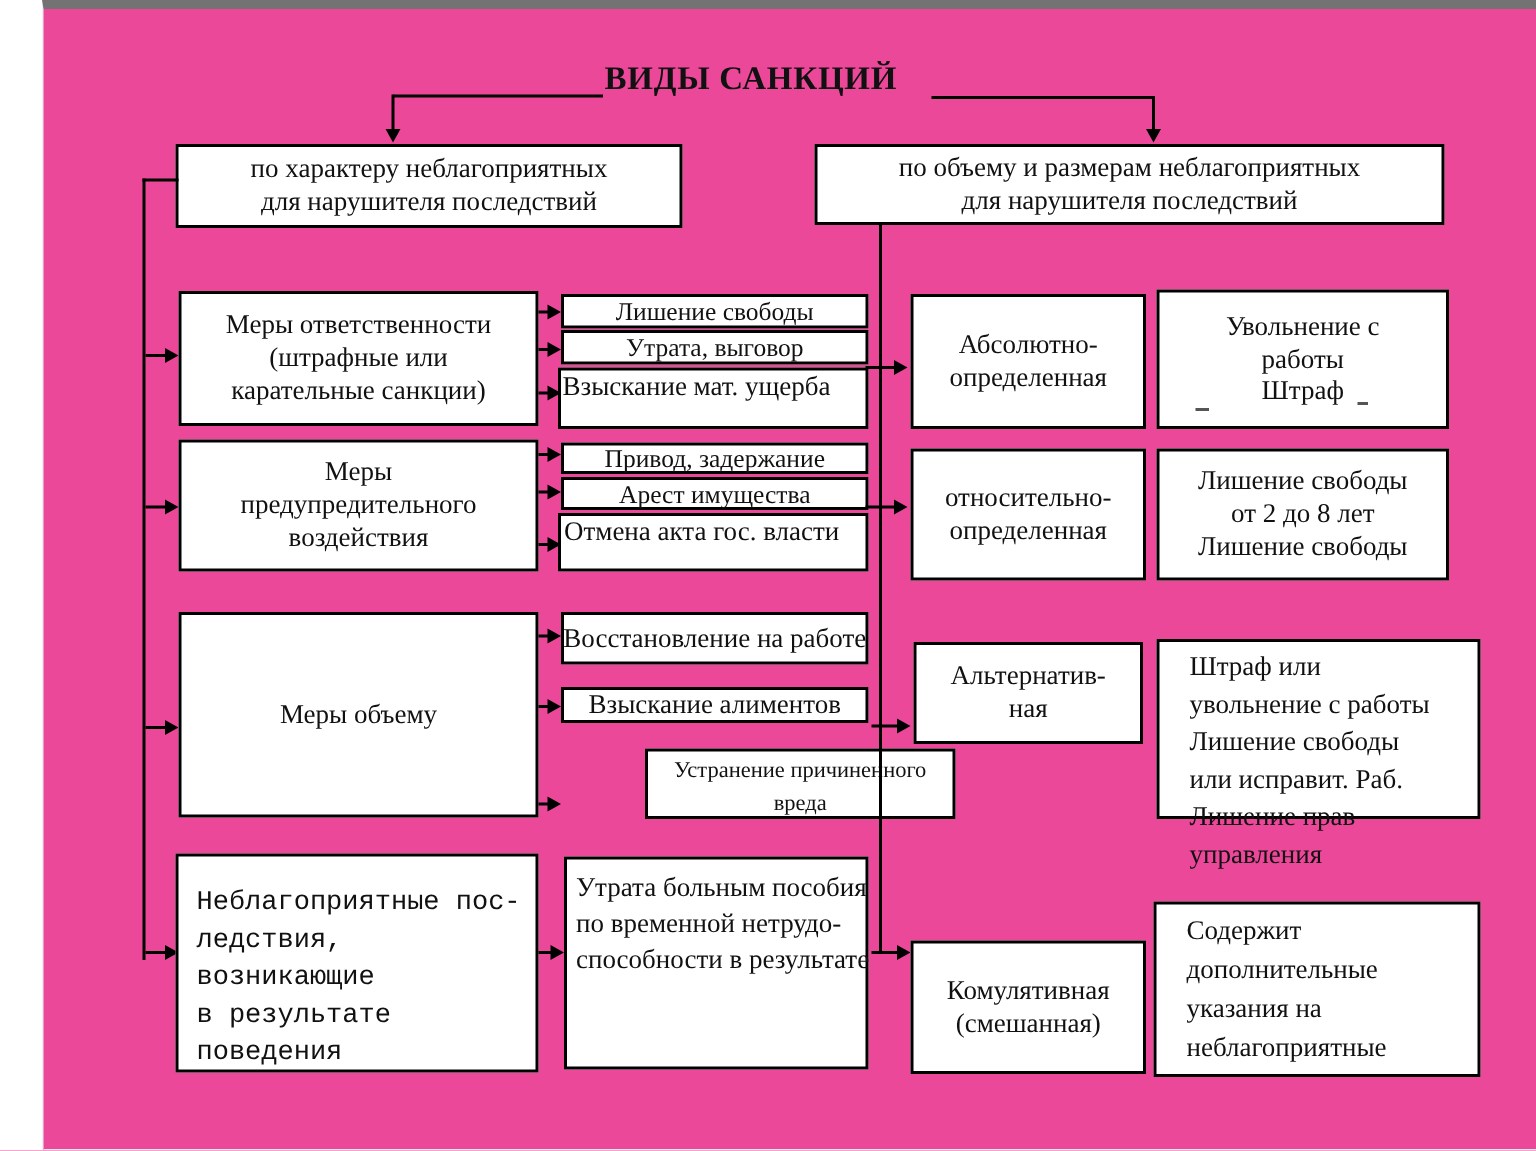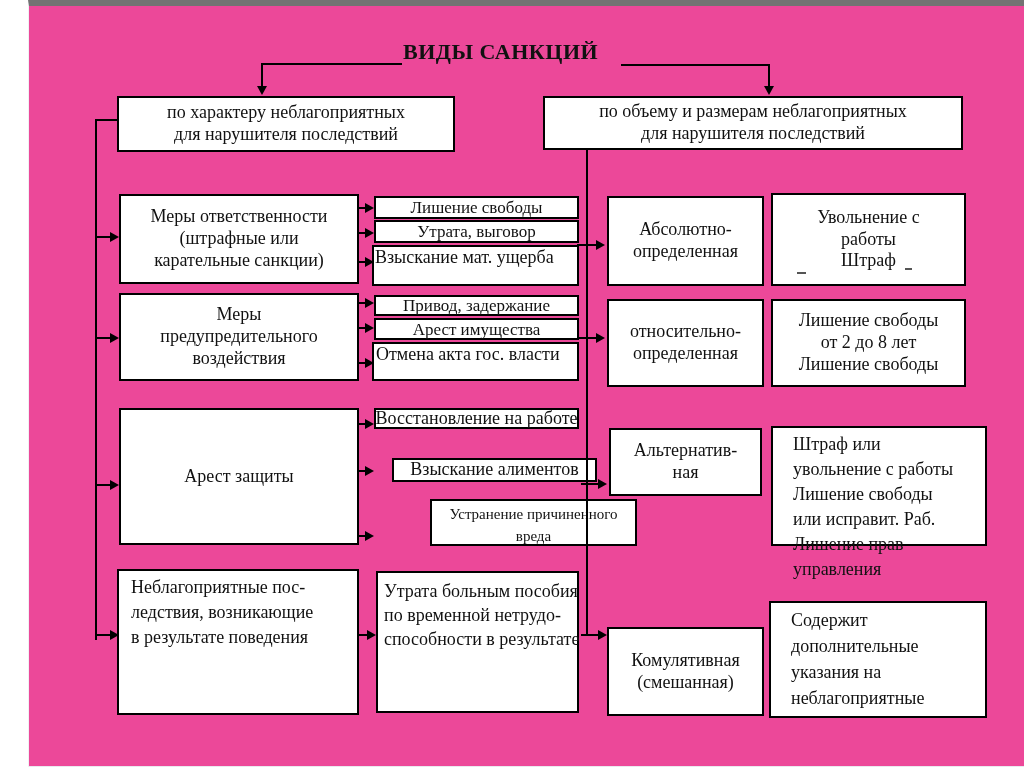--- a/index.html
+++ b/index.html
@@ -67,22 +67,22 @@
   <div class="arr-r" style="left:81px; top:474px;"></div>
   <div class="hline" style="left:68px; top:628px; width:14px;"></div>
   <div class="arr-r" style="left:81px; top:624px;"></div>
 
   <div class="box pre" style="left:90px; top:287px; width:240px; height:88px;">Меры
 предупредительного
 воздействия</div>
   <div class="box pre" style="left:90px; top:188px; width:240px; height:90px;">Меры ответственности
 (штрафные или
 карательные санкции)</div>
-  <div class="box pre" style="left:90px; top:402px; width:240px; height:137px;">Арест защиты</div>
-  <div class="box pre top left" style="left:88px; top:563px; width:242px; height:146px; padding:4px 0 0 12px; line-height:25px;">Неблагоприятные пос-
+  <div class="box pre" style="left:90px; top:402px; width:240px; height:137px;">Меры объему</div>
+  <div class="box pre top left" style="left:88px; top:563px; width:242px; height:146px; padding:19px 0 0 12px; line-height:25px;font-family:Liberation Mono, monospace;">Неблагоприятные пос-
 ледствия, возникающие
 в результате поведения</div>
 
   <div class="hline" style="left:330px; top:201px; width:8px;"></div>
   <div class="arr-r" style="left:336px; top:197px;"></div>
   <div class="hline" style="left:330px; top:226px; width:8px;"></div>
   <div class="arr-r" style="left:336px; top:222px;"></div>
   <div class="hline" style="left:330px; top:255px; width:8px;"></div>
   <div class="arr-r" style="left:336px; top:251px;"></div>
 
@@ -104,22 +104,22 @@
   <div class="arr-r" style="left:338px; top:624px;"></div>
 
   <div class="box f17" style="left:345px; top:190px; width:205px; height:23px;">Лишение свободы</div>
   <div class="box f17" style="left:345px; top:214px; width:205px; height:23px;">Утрата, выговор</div>
   <div class="box nw top left" style="left:343px; top:239px; width:207px; height:41px; padding-left:1px;">Взыскание мат. ущерба</div>
 
   <div class="box f17" style="left:345px; top:289px; width:205px; height:21px;">Привод, задержание</div>
   <div class="box f17" style="left:345px; top:312px; width:205px; height:22px;">Арест имущества</div>
   <div class="box nw top left" style="left:343px; top:336px; width:207px; height:39px; padding-left:2px;">Отмена акта гос. власти</div>
 
-  <div class="box nw" style="left:345px; top:402px; width:205px; height:21px;">Восстановление на работе</div>
-  <div class="box nw" style="left:363px; top:452px; width:205px; height:24px;">Взыскание алиментов</div>
+  <div class="box nw" style="left:345px; top:402px; width:205px; height:35px;">Восстановление на работе</div>
+  <div class="box nw" style="left:345px; top:452px; width:205px; height:24px;">Взыскание алиментов</div>
   <div class="box nw top shift-right" style="left:343px; top:493px; width:207px; height:47px; padding-top:2px; line-height:22px; font-size:15px;">Устранение причиненного
 вреда</div>
 
   <div class="box nw top left" style="left:347px; top:565px; width:203px; height:142px; padding:6px 0 0 6px; line-height:24px;">Утрата больным пособия
 по временной нетрудо-
 способности в результате</div>
 
   <div class="vline" style="left:557px; top:143px; height:487px;"></div>
 
   <div class="hline" style="left:548px; top:238px; width:20px;"></div>

